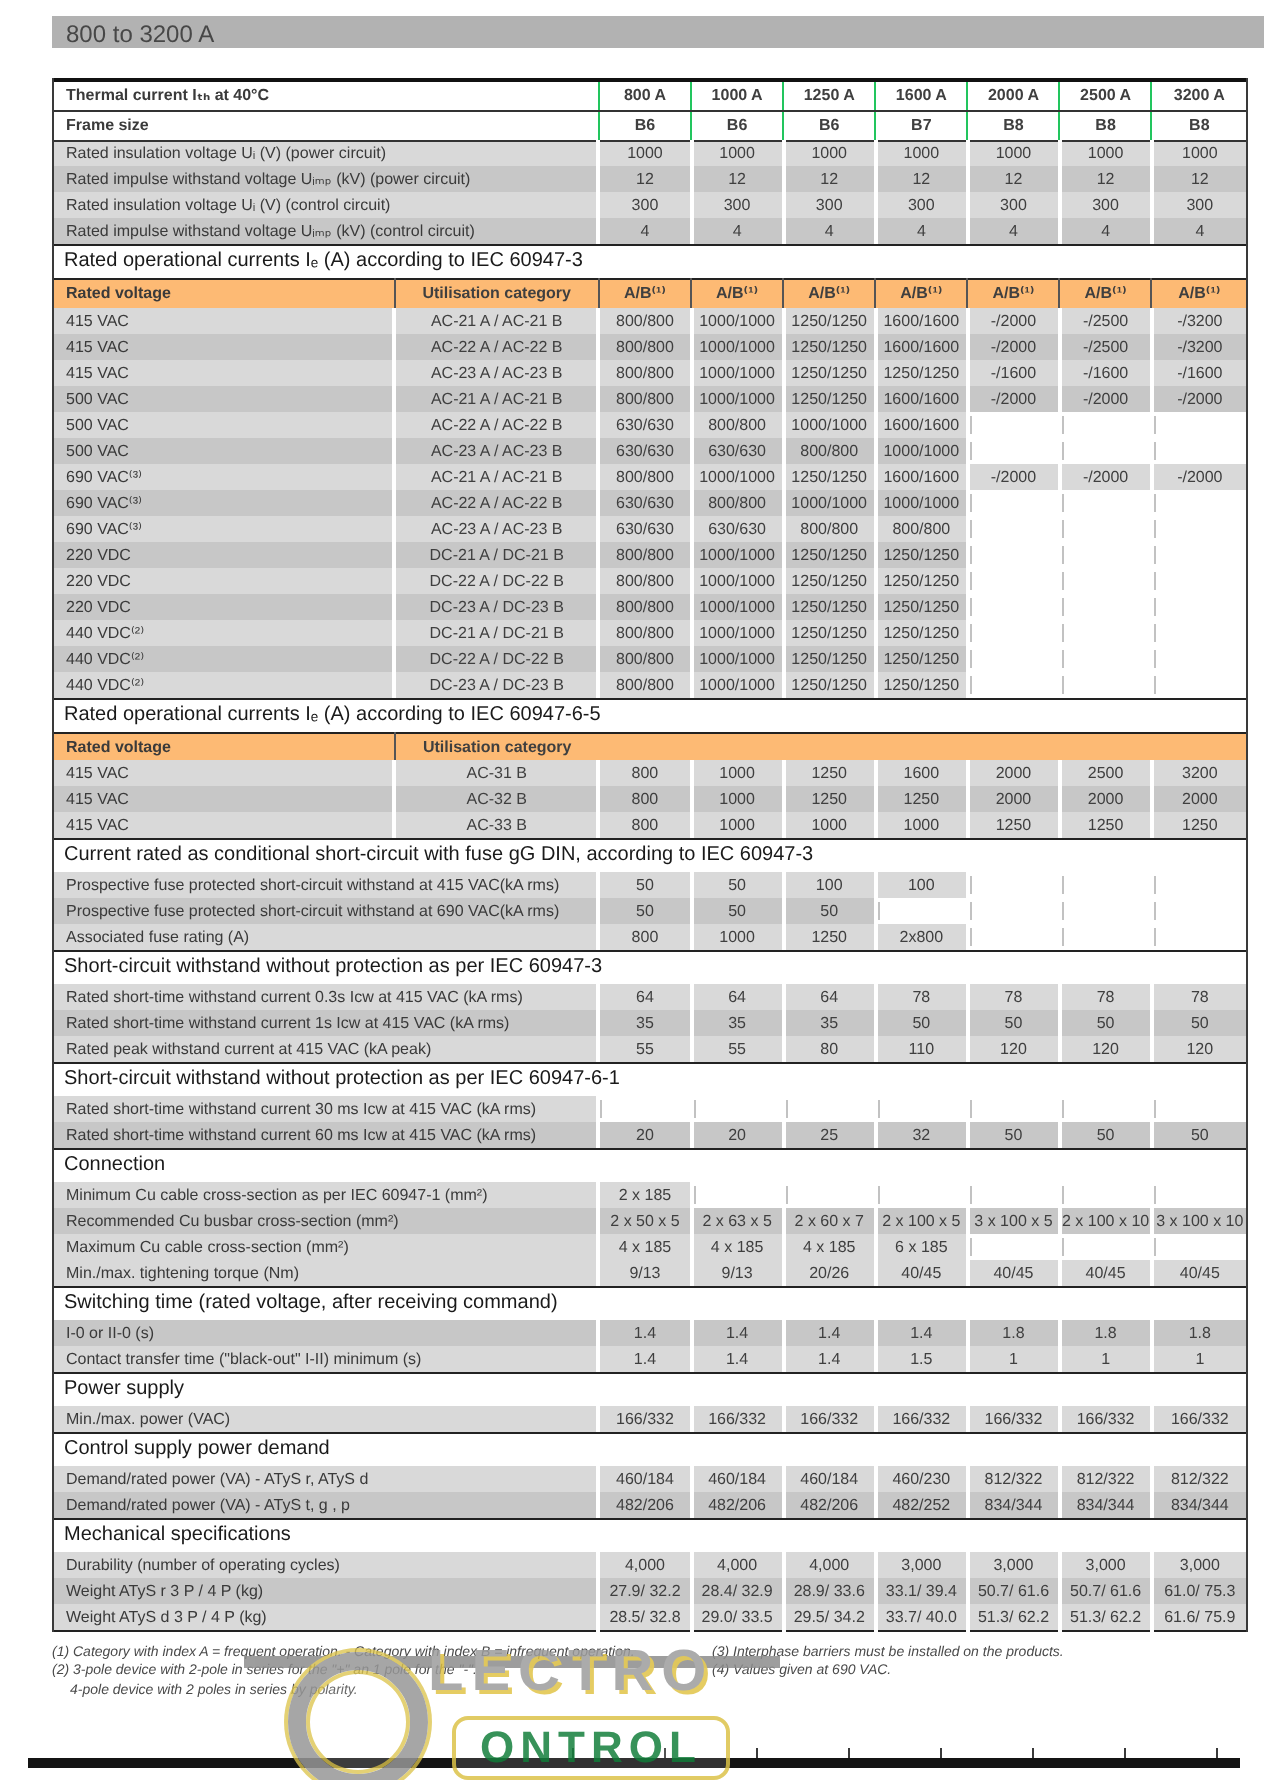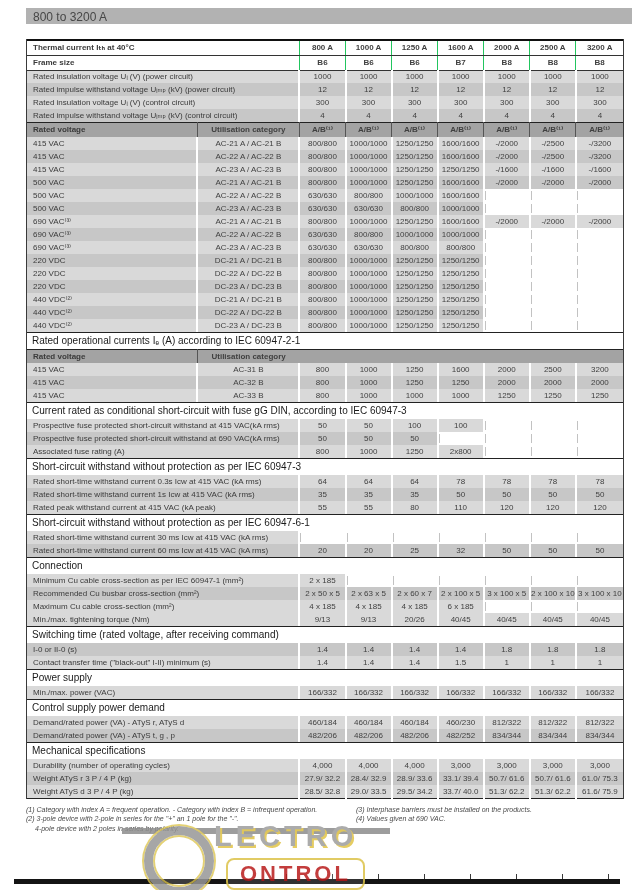--- a/index.html
+++ b/index.html
@@ -26,21 +26,21 @@
   .tbl .v   { text-align:center; color:#3f3f3f; border-left:2px solid #fff; }
   tr.light td { background-color:#d9d9d9; }
   tr.dark  td { background-color:#c7c7c7; }
   td.v.empty {
     background-color:#ffffff;
     background-image:linear-gradient(#c2c2c2,#c2c2c2);
     background-size:1px 9px; background-position:0px 2px; background-repeat:no-repeat;
   }
   tr.boldrow td { font-weight:bold; color:#111; height:15px; border-bottom:1px solid #333; background:#fff; }
   tr.boldrow td.v { border-left:1px solid #22c55e; }
-  tr.head th { font-weight:bold; color:#111; height:14px; background:#a3a3a3; }
+  tr.head th { font-weight:bold; color:#111; height:14px; background:#fdba74; }
   tr.head th.v { border-left:1px solid #555; }
   tr.head th.v.blank { border-left:none; }
   tr.head th.cat { border-left:1px solid #555; font-weight:bold; }
   .section-title {
     border-top:1px solid #222; font-size:10px; color:#1a1a1a;
     padding:3px 0 3px 5px; background:#fff; line-height:10px;
   }
   #footnotes { display:flex; margin-top:6px; font-size:7px; font-style:italic; color:#4a4a4a; width:596px; }
   #fn-left { width:330px; }
   #fn-right { flex:1; }
@@ -56,21 +56,21 @@
     position:absolute; left:22px; top:10px; width:52px; height:52px; border-radius:50%;
     border:9px solid #979797; box-shadow:0 0 0 2px rgba(220,195,74,.9), inset 0 0 0 2px rgba(220,195,74,.9);
     background:rgba(255,255,255,.2);
   }
   #watermark .wm-t1 {
     position:absolute; left:92px; top:4px; font-size:29px; font-weight:bold; letter-spacing:4px;
     color:#9d9d9d; text-shadow:2px 2px 0 rgba(222,192,60,.95);
   }
   #watermark .wm-t2 {
     position:absolute; left:104px; top:42px; font-size:22px; font-weight:bold; letter-spacing:3px;
-    color:#b91c1c; border:2px solid #dcc34a; border-radius:8px; padding:1px 12px; background:rgba(255,255,255,.15);
+    color:#15803d; border:2px solid #dcc34a; border-radius:8px; padding:1px 12px; background:rgba(255,255,255,.15);
   }
 </style>
 </head>
 <body>
 
 <div id="content">
   <div id="titlebar">
     <span>800 to 3200 A</span>
   </div>
   <div id="frame">
@@ -142,20 +142,21 @@
               <td class="v">4</td>
               <td class="v">4</td>
               <td class="v">4</td>
               <td class="v">4</td>
               <td class="v">4</td>
               <td class="v">4</td>
               <td class="v">4</td>
             </tr>
           </tbody>
         </table>
+        <div class="section-title">Rated operational currents Iₑ (A) according to IEC 60947-3</div>
         <table class="tbl hashead">
           <colgroup>
             <col style="width: 170px;">
             <col style="width: 102px;">
             <col style="width: 46px;">
             <col style="width: 46px;">
             <col style="width: 46px;">
             <col style="width: 46px;">
             <col style="width: 46px;">
             <col style="width: 46px;">
@@ -333,21 +334,21 @@
               <td class="v">800/800</td>
               <td class="v">1000/1000</td>
               <td class="v">1250/1250</td>
               <td class="v">1250/1250</td>
               <td class="v empty"></td>
               <td class="v empty"></td>
               <td class="v empty"></td>
             </tr>
           </tbody>
         </table>
-        <div class="section-title">Rated operational currents Iₑ (A) according to IEC 60947-2-1</div>
+        <div class="section-title">Rated operational currents Iₑ (A) according to IEC 60947-6-5</div>
         <table class="tbl hashead">
           <colgroup>
             <col style="width: 170px;">
             <col style="width: 102px;">
             <col style="width: 46px;">
             <col style="width: 46px;">
             <col style="width: 46px;">
             <col style="width: 46px;">
             <col style="width: 46px;">
             <col style="width: 46px;">

